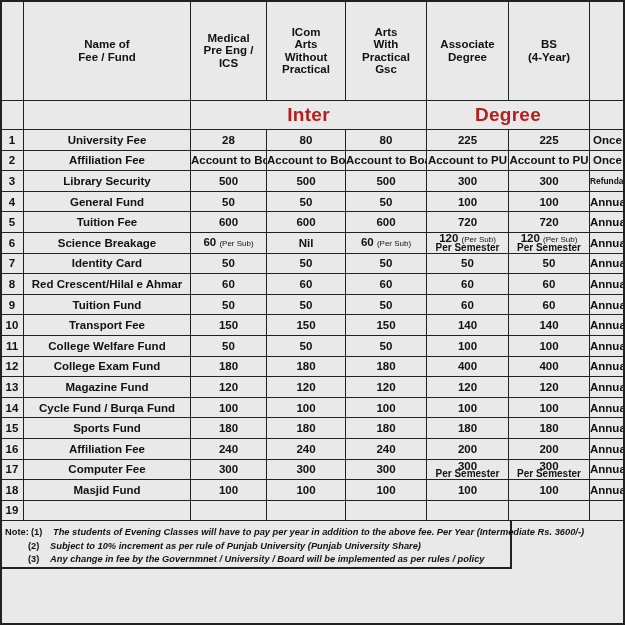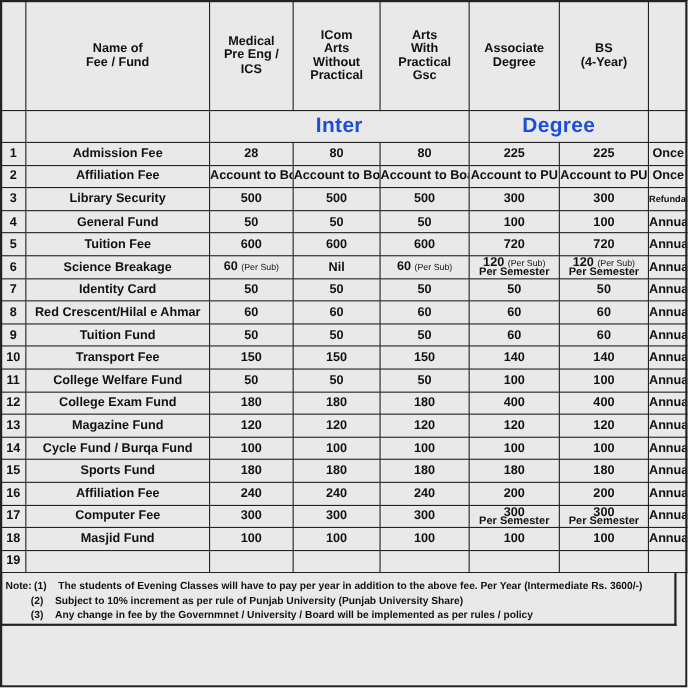--- a/index.html
+++ b/index.html
@@ -63,21 +63,21 @@
     font-size: 11.5px;
     line-height: 12.5px;
     padding: 2px 1px;
   }
   th.hdr-name { font-size: 11.5px; line-height: 14px; }
   th.hdr-blank { background: #e9e9e9; }
 
   
   tr.group-row td {
     height: 28px;
-    color: #1d4ed8;
+    color: #b91c1c;
     font-size: 19px;
     font-weight: bold;
     letter-spacing: 0.3px;
   }
   tr.group-row td.grp-empty { color: transparent; }
 
   
   tr.data-row td {
     height: 19.6px;
     font-size: 11.5px;
@@ -104,21 +104,21 @@
   .val-sub  { font-size: 8px; font-weight: normal; }
   .val-line2 { display: block; font-size: 10px; font-weight: bold; line-height: 8px; margin-top: -1px; }
   .val-stack { display: block; line-height: 10px; }
 
   
   tr.empty-row td { height: 19.6px; margin-top: 48px; }
 
   
   #notes {
     box-sizing: border-box;
-    width: 615px;
+    width: 512px;
     padding: 5px 16px 0 0;
     background: #e9e9e9;
     border-left: 2px solid #222222;
     border-right: 2px solid #222222;
     border-bottom: 2px solid #222222;
   }
   .note-line {
     display: flex;
     align-items: flex-start;
     font-size: 9.3px;
@@ -130,21 +130,21 @@
   .note-label {
     width: 26px;
     padding-left: 3px;
     flex: 0 0 auto;
   }
   .note-num {
     width: 22px;
     flex: 0 0 auto;
     text-align: left;
   }
-  .note-text { flex: 1 1 auto; }
+  .note-text { flex: 1 1 auto; font-style: italic; }
   .spacer-label { width: 26px; flex: 0 0 auto; }
 </style>
 </head>
 <body>
 
 <div id="page">
 
   <table class="fee-table">
     <colgroup>
       <col class="c-sn">
@@ -197,21 +197,21 @@
         <td class="grp-empty"></td>
         <td colspan="3">Inter</td>
         <td colspan="2">Degree</td>
         <td class="grp-empty"></td>
       </tr>
     </thead>
 
     <tbody id="table-body">
         <tr class="data-row">
           <td class="cell-sn">1</td>
-          <td class="cell-name">Admission Fee</td>
+          <td class="cell-name">University Fee</td>
           <td class="cell-val">28</td>
           <td class="cell-val">80</td>
           <td class="cell-val">80</td>
           <td class="cell-val">225</td>
           <td class="cell-val">225</td>
           <td class="cell-freq">Once</td>
         </tr>
         <tr class="data-row">
           <td class="cell-sn">2</td>
           <td class="cell-name">Affiliation Fee</td>

